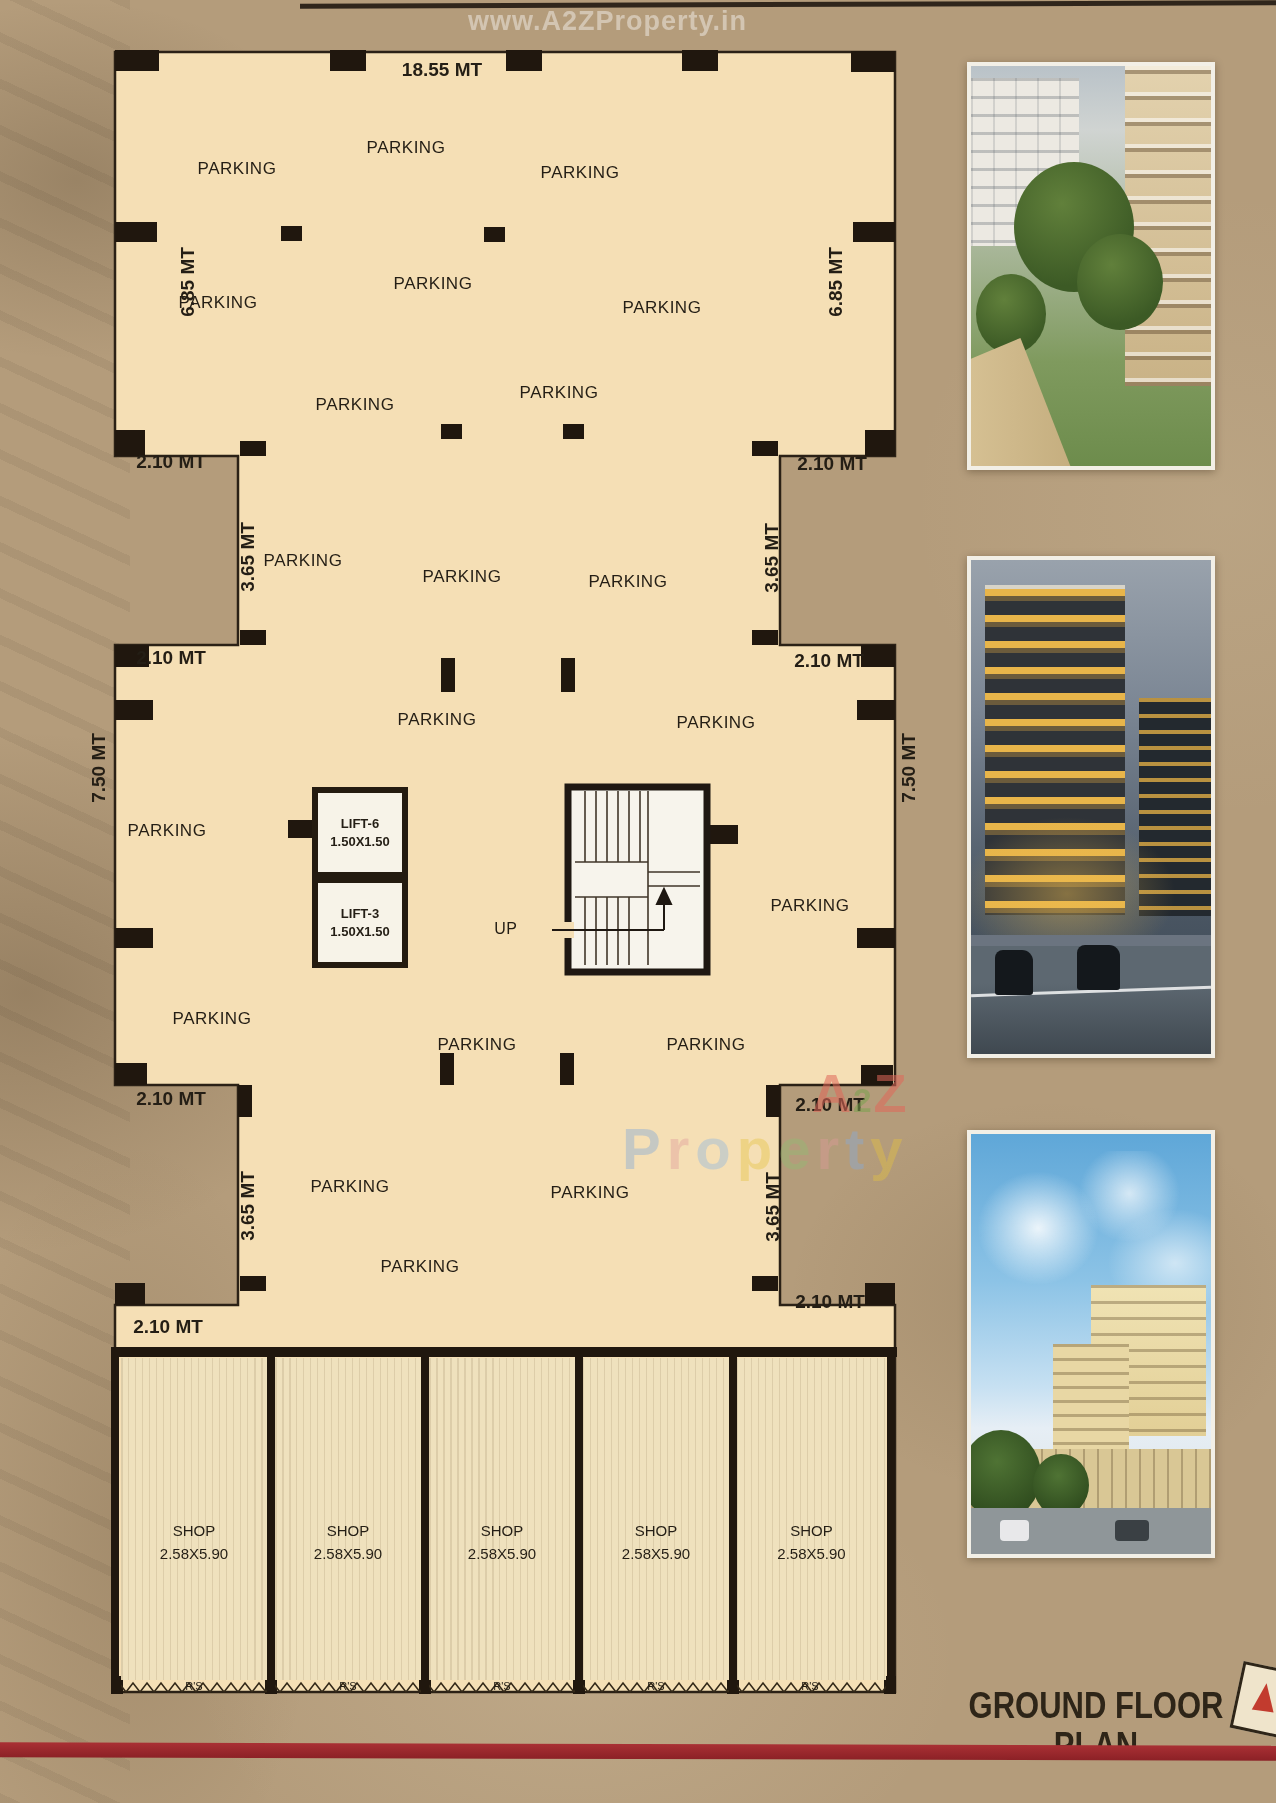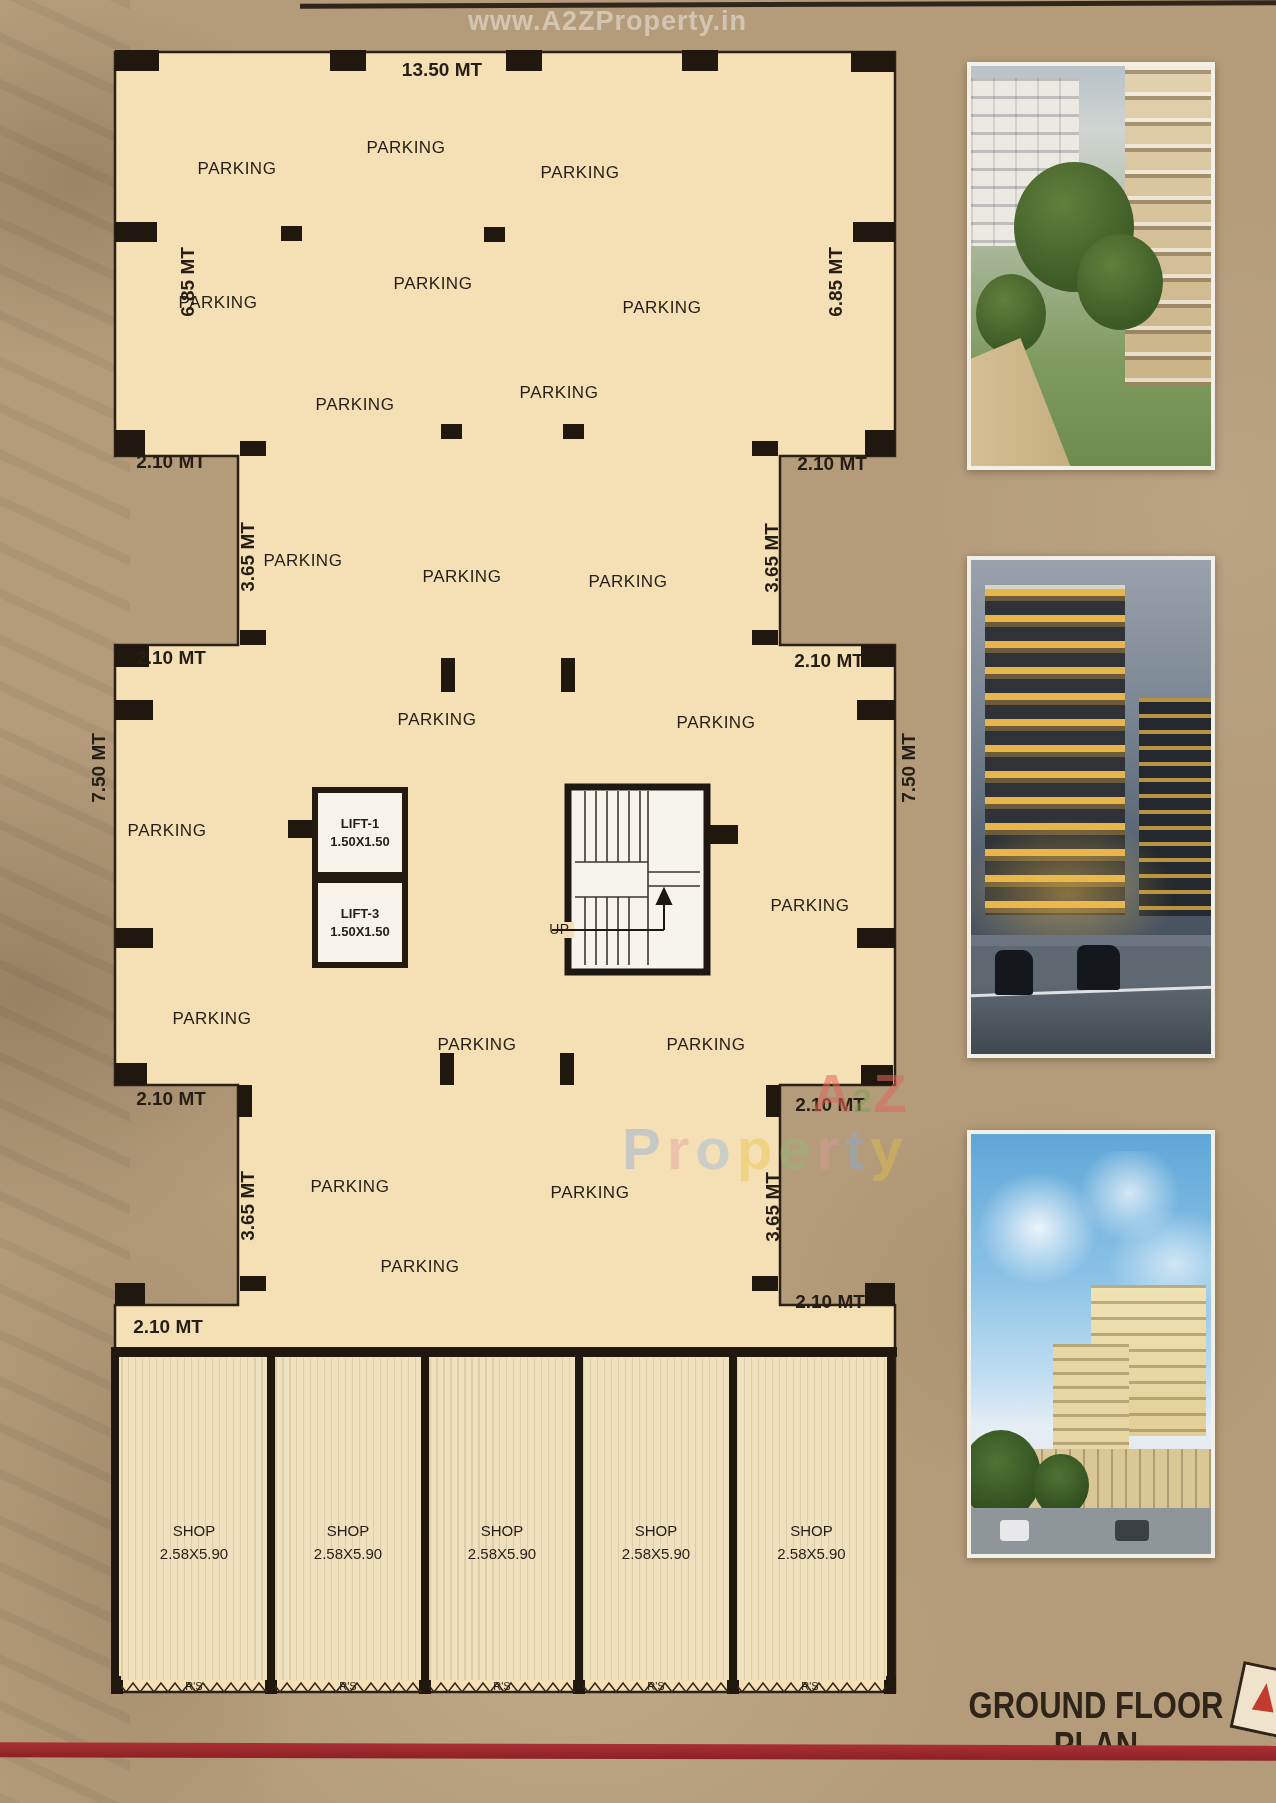--- a/index.html
+++ b/index.html
@@ -252,29 +252,29 @@
   <g>
     <rect x="121" y="1680" width="146" height="14" fill="url(#zz)"></rect>
     <rect x="275" y="1680" width="146" height="14" fill="url(#zz)"></rect>
     <rect x="429" y="1680" width="146" height="14" fill="url(#zz)"></rect>
     <rect x="583" y="1680" width="146" height="14" fill="url(#zz)"></rect>
     <rect x="737" y="1680" width="149" height="14" fill="url(#zz)"></rect>
   </g>
 </svg>
 
 <div class="lift" style="top:787px">
-  <span>LIFT-1</span>
+  <span>LIFT-6</span>
   <span>1.50X1.50</span>
 </div>
 <div class="lift" style="top:877px">
   <span>LIFT-3</span>
   <span>1.50X1.50</span>
 </div>
 
-<div class="lbl" style="left:570px;top:929px;transform:translate(-102%,-50%);font-size:14px">UP</div>
+<div class="lbl" style="left:518px;top:929px;transform:translate(-102%,-50%);font-size:16px">UP</div>
 
 <div class="lbl" style="left:237px;top:168px">PARKING</div>
 <div class="lbl" style="left:406px;top:147px">PARKING</div>
 <div class="lbl" style="left:580px;top:172px">PARKING</div>
 <div class="lbl" style="left:218px;top:302px">PARKING</div>
 <div class="lbl" style="left:433px;top:283px">PARKING</div>
 <div class="lbl" style="left:662px;top:307px">PARKING</div>
 <div class="lbl" style="left:355px;top:404px">PARKING</div>
 <div class="lbl" style="left:559px;top:392px">PARKING</div>
 <div class="lbl" style="left:303px;top:560px">PARKING</div>
@@ -284,21 +284,21 @@
 <div class="lbl" style="left:716px;top:722px">PARKING</div>
 <div class="lbl" style="left:167px;top:830px">PARKING</div>
 <div class="lbl" style="left:810px;top:905px">PARKING</div>
 <div class="lbl" style="left:212px;top:1018px">PARKING</div>
 <div class="lbl" style="left:477px;top:1044px">PARKING</div>
 <div class="lbl" style="left:706px;top:1044px">PARKING</div>
 <div class="lbl" style="left:350px;top:1186px">PARKING</div>
 <div class="lbl" style="left:590px;top:1192px">PARKING</div>
 <div class="lbl" style="left:420px;top:1266px">PARKING</div>
 
-<div class="lbl dim" style="left:442px;top:69px">13.50 MT</div>
+<div class="lbl dim" style="left:442px;top:69px">18.55 MT</div>
 <div class="lbl dim rot" style="left:187px;top:282px">6.85 MT</div>
 <div class="lbl dim rot" style="left:835px;top:282px">6.85 MT</div>
 <div class="lbl dim" style="left:171px;top:461px">2.10 MT</div>
 <div class="lbl dim" style="left:832px;top:463px">2.10 MT</div>
 <div class="lbl dim rot" style="left:247px;top:557px">3.65 MT</div>
 <div class="lbl dim rot" style="left:771px;top:558px">3.65 MT</div>
 <div class="lbl dim" style="left:171px;top:657px">2.10 MT</div>
 <div class="lbl dim" style="left:829px;top:660px">2.10 MT</div>
 <div class="lbl dim rot" style="left:98px;top:768px">7.50 MT</div>
 <div class="lbl dim rot" style="left:908px;top:768px">7.50 MT</div>

